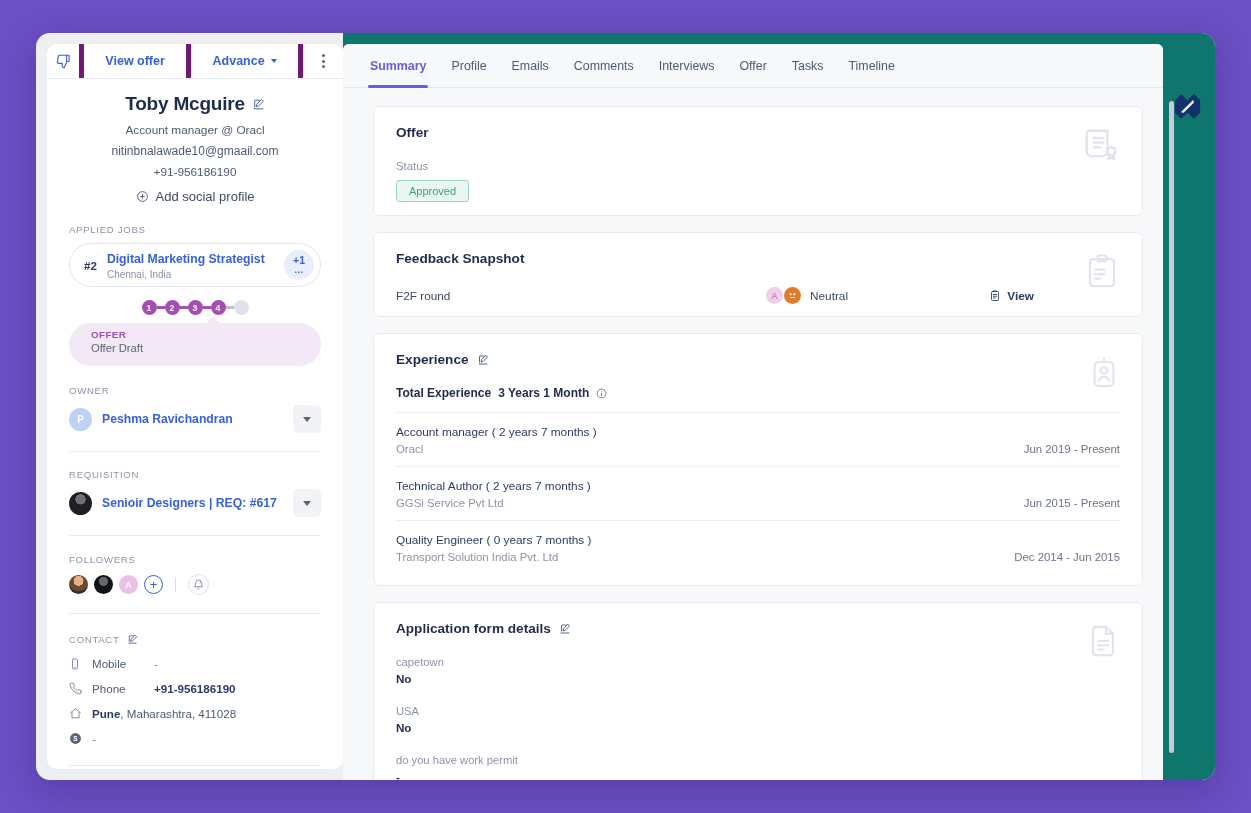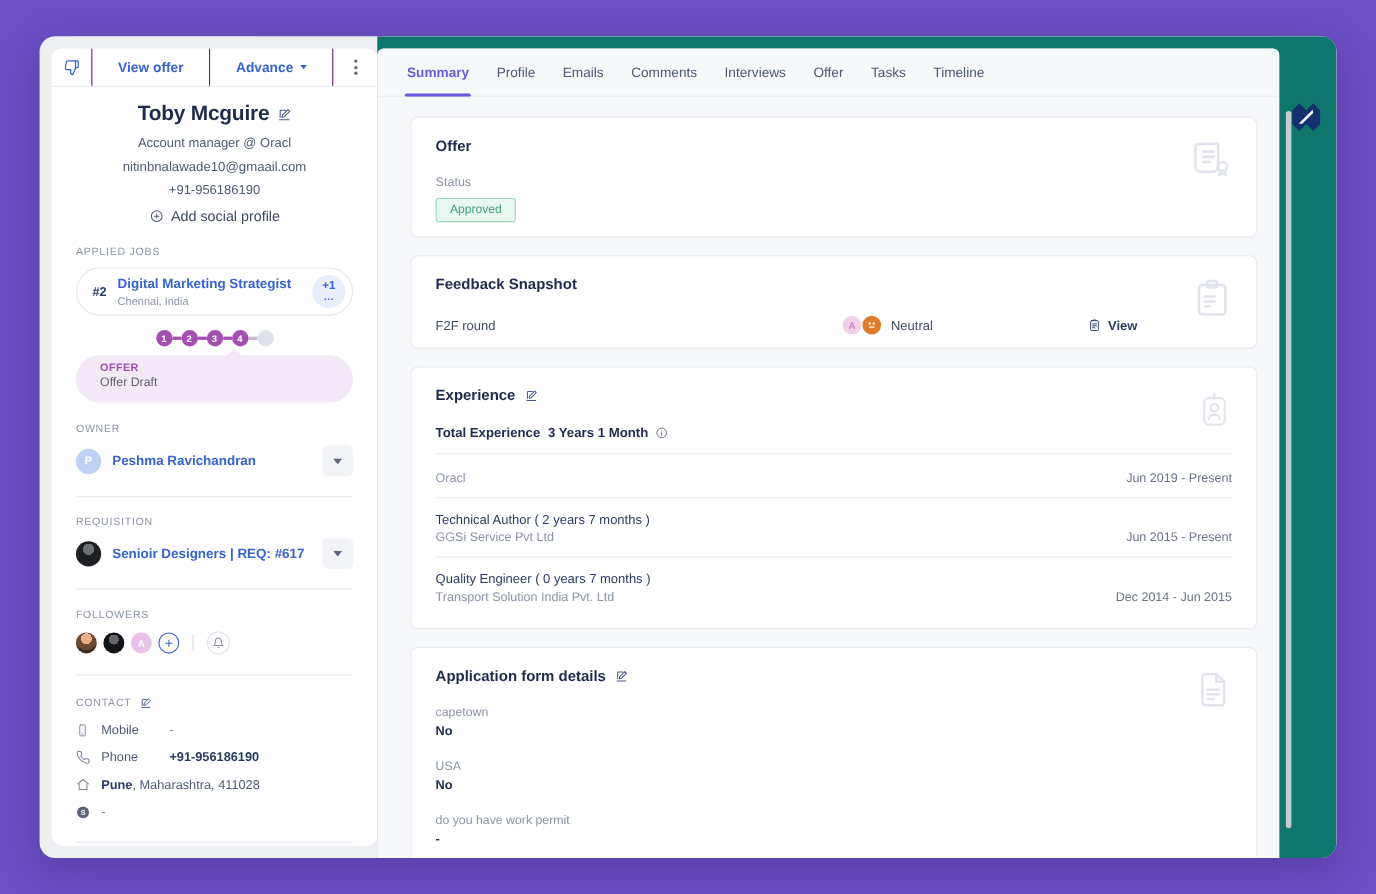--- a/index.html
+++ b/index.html
@@ -39,21 +39,21 @@
   }
   .sb-toolbar {
     height: 35px;
     display: flex;
     align-items: stretch;
     border-bottom: 1px solid #e6e9ef;
     background: #fff;
   }
   .tb-cell {
     display: flex; align-items: center; justify-content: center;
-    border-right: 1px solid #701a75;
+    border-right: 5px solid #701a75;
     color: #3761d6;
     font-size: 12.5px; font-weight: 700;
     cursor: pointer;
     user-select: none;
   }
   .tb-icon { width: 37px; flex: 0 0 37px; }
   .tb-view { flex: 1 1 auto; }
   .tb-adv  { flex: 1 1 auto; gap: 6px; }
   .tb-kebab { width: 40px; flex: 0 0 40px; border-right: none; color: #5b6478; }
   .tb-kebab .dots { display:flex; flex-direction:column; gap:2.5px; align-items:center; }
@@ -537,20 +537,21 @@
               <svg width="11" height="11" viewBox="0 0 24 24" fill="none" stroke="#5b6478" stroke-width="1.8">
                 <circle cx="12" cy="12" r="9.5"></circle>
                   <path d="M12 11v6" stroke-linecap="round"></path>
                   <circle cx="12" cy="7.6" r=".9" fill="#5b6478" stroke="none"></circle>
               </svg>
             </span>
           </div>
 
           <div class="exp-item" style="margin-top:12px">
             <span class="exp-left">
+              <span class="exp-role" style="display:block">Account manager ( 2 years 7 months )</span>
               <span class="exp-co" style="display:block">Oracl</span>
             </span>
             <span class="exp-date">Jun 2019 - Present</span>
           </div>
 
           <div class="exp-item">
             <span class="exp-left">
               <span class="exp-role" style="display:block">Technical Author ( 2 years 7 months )</span>
               <span class="exp-co" style="display:block">GGSi Service Pvt Ltd</span>
             </span>

